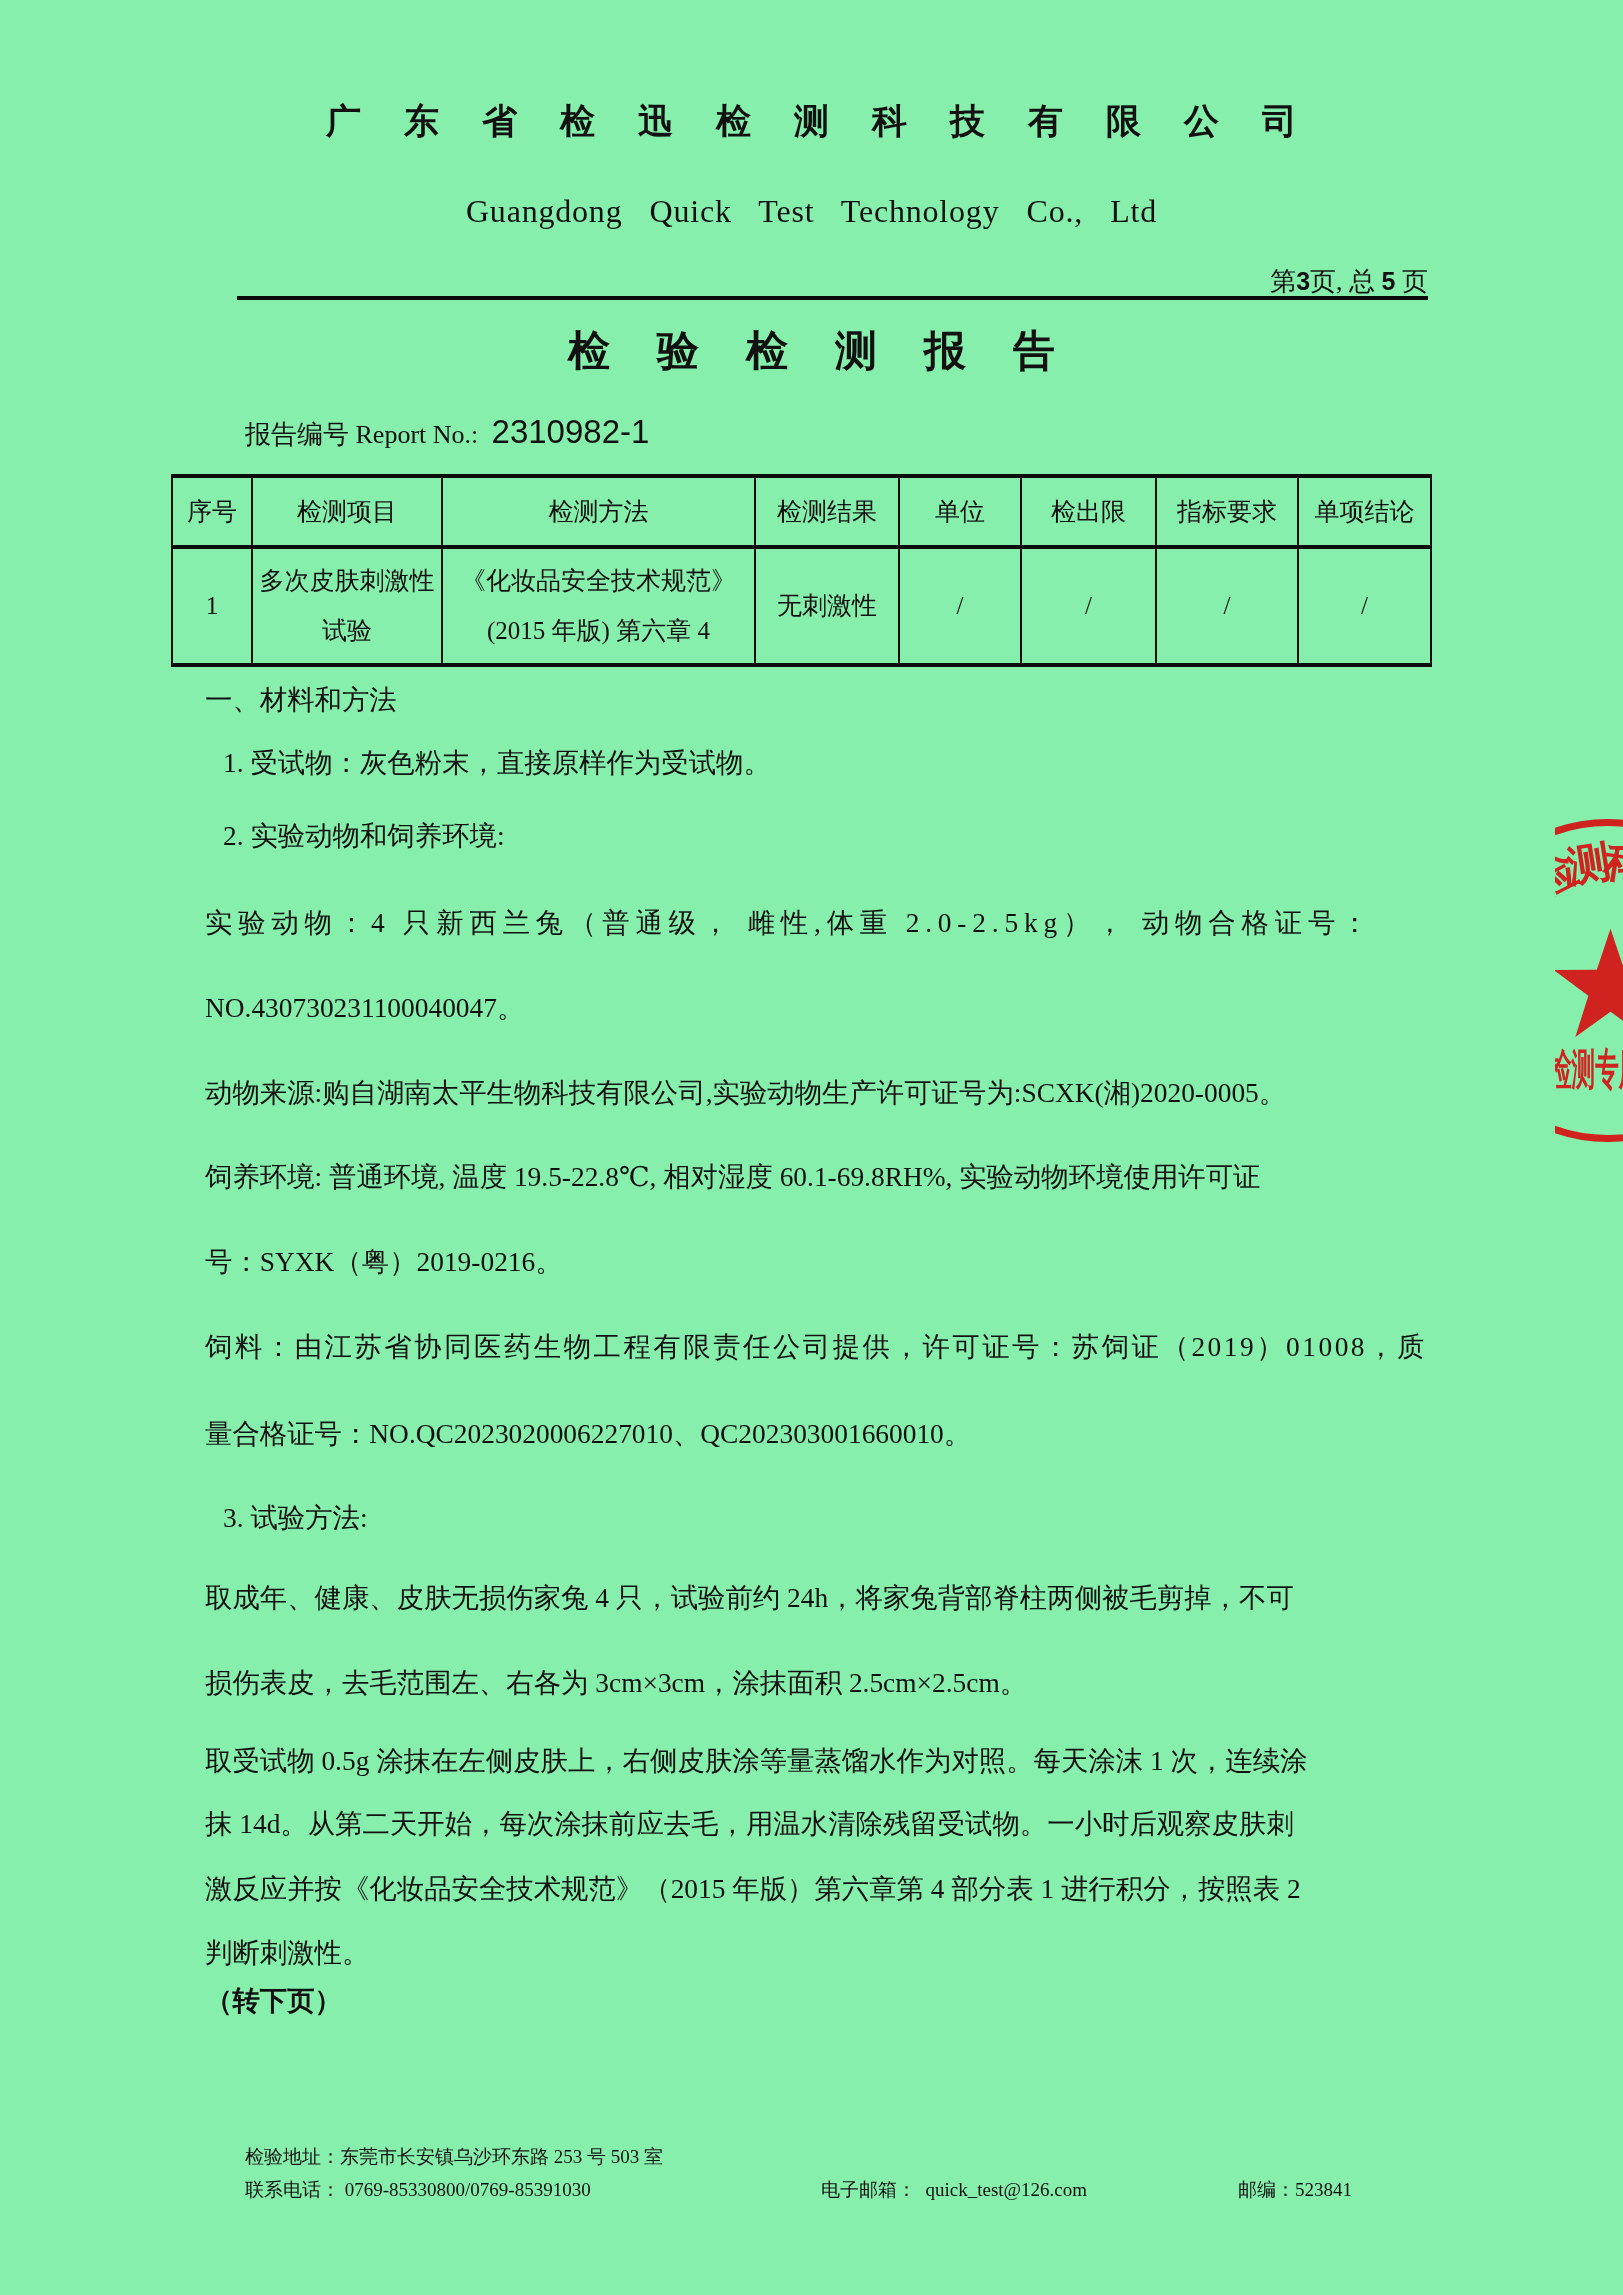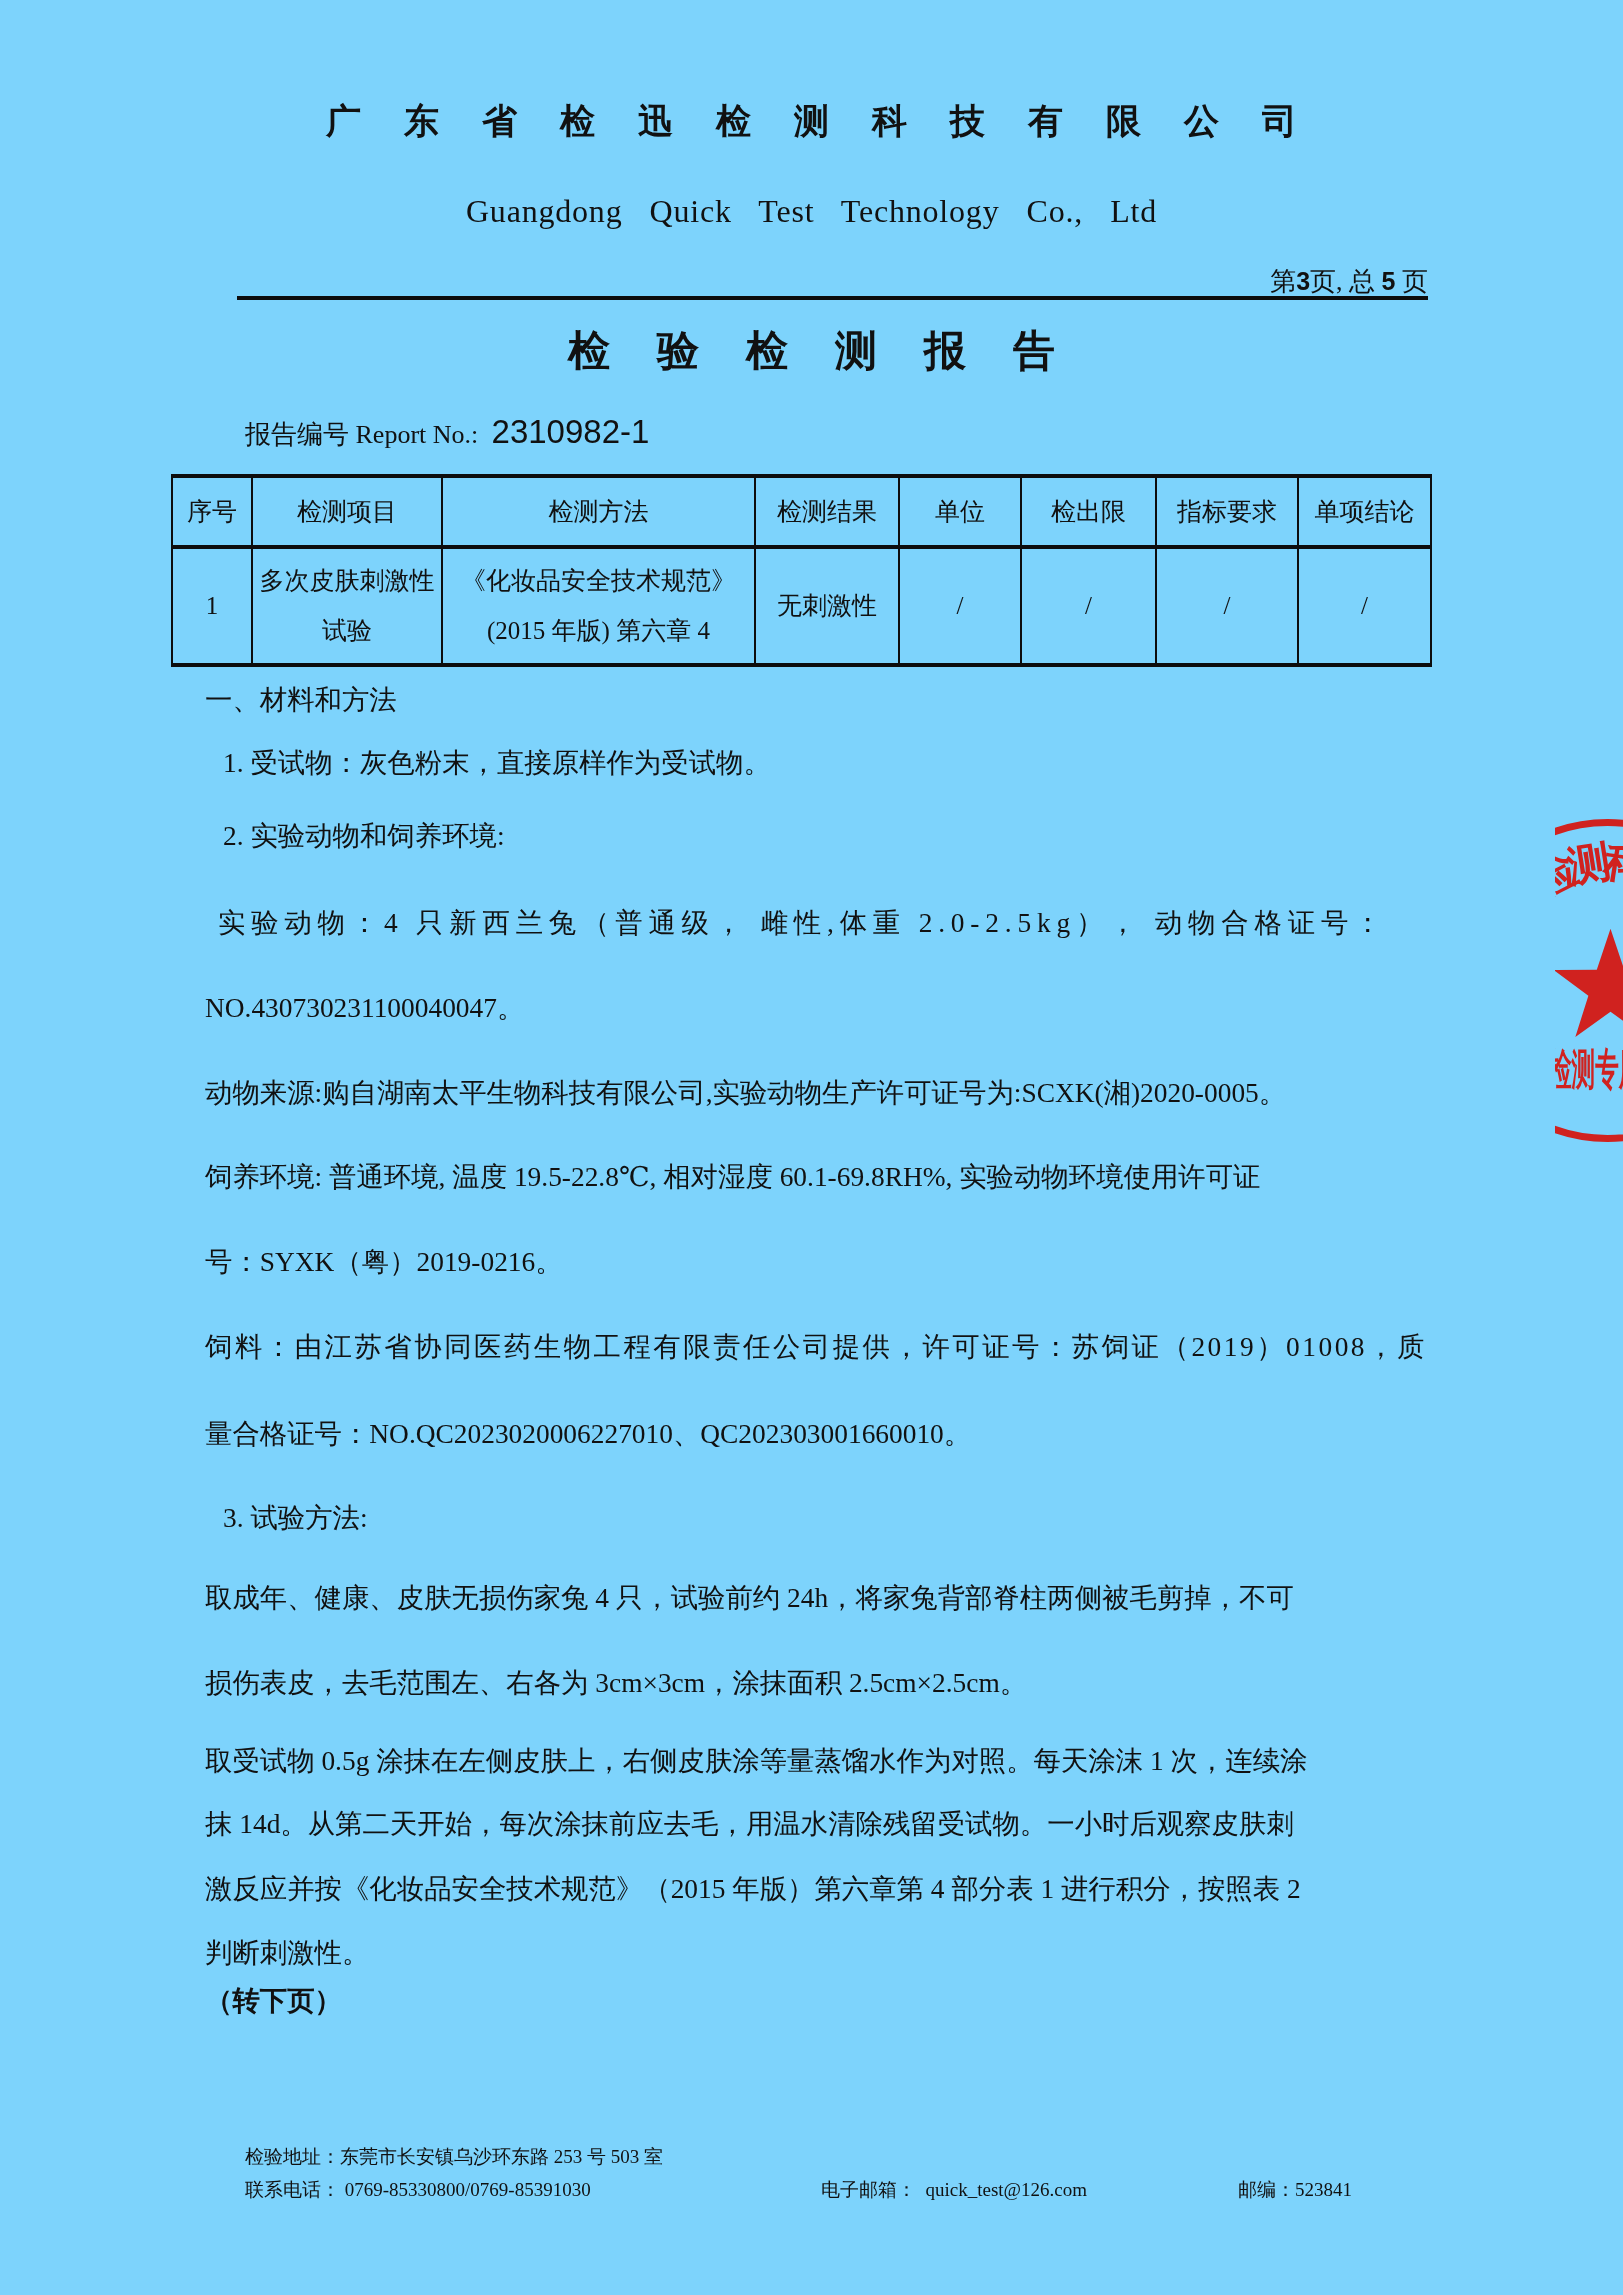--- a/index.html
+++ b/index.html
@@ -1,19 +1,19 @@
 <!DOCTYPE html>
 <html style="font-size:13.3px"><head>
 <meta charset="utf-8">
 <style>
   html,body{margin:0;padding:0;background:#888;}
   .page{
     position:relative;
     width:1623px;height:2295px;
-    background:#7dd3fc;
+    background:#86efac;
     overflow:hidden;
     font-family:"Liberation Serif","DejaVu Serif",serif;
     color:#111;
   }
   .abs{position:absolute;}
   .center-line{left:0;right:0;text-align:center;white-space:nowrap;}
 
   
   .company-cn{top:98px;font-size:35px;letter-spacing:43px;padding-left:43px;font-weight:600;}
   .company-en{top:193px;font-size:32px;word-spacing:18.3px;letter-spacing:0.8px;}
@@ -110,21 +110,21 @@
           <td>/</td>
           <td>/</td>
         </tr>
       </tbody>
     </table>
   </div>
 
   <div class="bline" style="top:682px;left:205px;">一、材料和方法</div>
   <div class="bline" style="top:745px;left:223px;">1. 受试物：灰色粉末，直接原样作为受试物。</div>
   <div class="bline" style="top:818px;left:223px;">2. 实验动物和饲养环境:</div>
-  <div class="bline" style="top:905px;left:218px;letter-spacing:5.8px;">实验动物：4 只新西兰兔（普通级， 雌性,体重 2.0-2.5kg）， 动物合格证号：</div>
+  <div class="bline" style="top:905px;left:205px;letter-spacing:5.8px;">实验动物：4 只新西兰兔（普通级， 雌性,体重 2.0-2.5kg）， 动物合格证号：</div>
   <div class="bline" style="top:990px;left:205px;text-align:center;">NO.430730231100040047。</div>
   <div class="bline" style="top:1075px;left:205px;">动物来源:购自湖南太平生物科技有限公司,实验动物生产许可证号为:SCXK(湘)2020-0005。</div>
   <div class="bline" style="top:1159px;left:205px;">饲养环境: 普通环境, 温度 19.5-22.8℃, 相对湿度 60.1-69.8RH%, 实验动物环境使用许可证</div>
   <div class="bline" style="top:1244px;left:205px;">号：SYXK（粤）2019-0216。</div>
   <div class="bline" style="top:1329px;left:205px;letter-spacing:2.5px;">饲料：由江苏省协同医药生物工程有限责任公司提供，许可证号：苏饲证（2019）01008，质</div>
   <div class="bline" style="top:1416px;left:205px;">量合格证号：NO.QC2023020006227010、QC202303001660010。</div>
   <div class="bline" style="top:1500px;left:223px;">3. 试验方法:</div>
   <div class="bline" style="top:1580px;left:205px;">取成年、健康、皮肤无损伤家兔 4 只，试验前约 24h，将家兔背部脊柱两侧被毛剪掉，不可</div>
   <div class="bline" style="top:1665px;left:205px;">损伤表皮，去毛范围左、右各为 3cm×3cm，涂抹面积 2.5cm×2.5cm。</div>
   <div class="bline" style="top:1743px;left:205px;">取受试物 0.5g 涂抹在左侧皮肤上，右侧皮肤涂等量蒸馏水作为对照。每天涂沫 1 次，连续涂</div>

